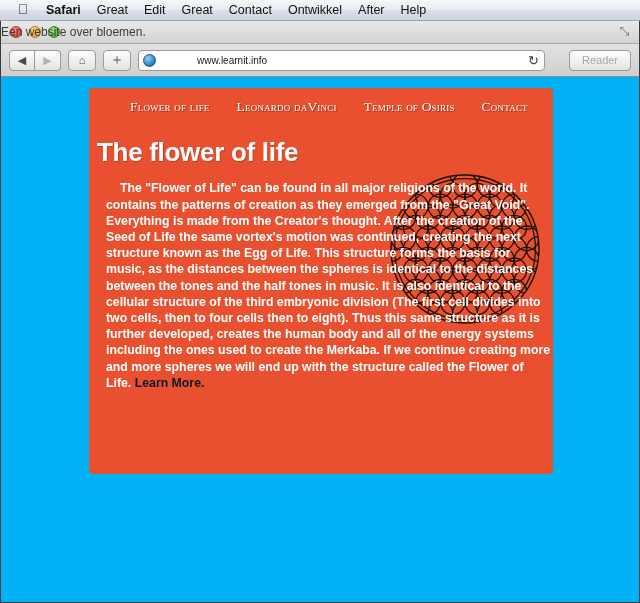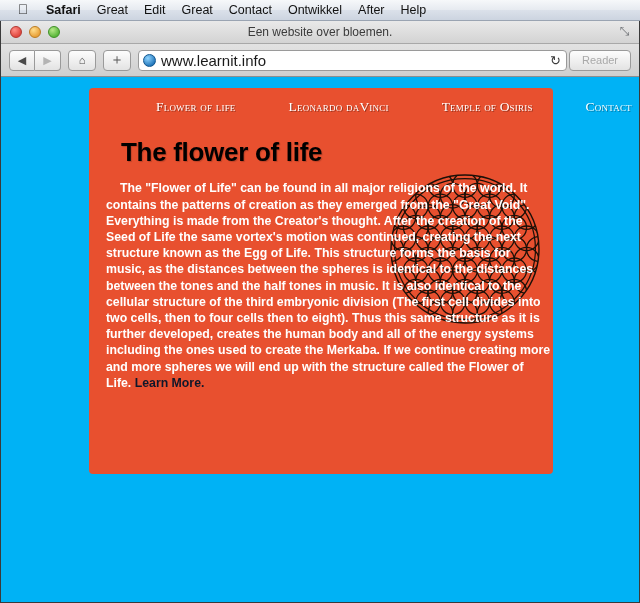--- a/index.html
+++ b/index.html
@@ -77,21 +77,21 @@
     border-radius: 50%;
     box-sizing: border-box;
   }
   .light.red    { background: radial-gradient(circle at 35% 30%, #ff8e86, #e0483f 70%); border: 1px solid #b3362f; }
   .light.yellow { background: radial-gradient(circle at 35% 30%, #ffdd8c, #e9a23b 70%); border: 1px solid #bb7c23; }
   .light.green  { background: radial-gradient(circle at 35% 30%, #b5e887, #5cb83c 70%); border: 1px solid #3e8f26; }
 
   #window-title {
     position: absolute;
     left: 0; right: 0;
-    text-align: center;
+    text-align: left;
     font-size: 12px;
     color: #3b3b3b;
     pointer-events: none;
   }
   #fullscreen-icon {
     position: absolute;
     right: 8px;
     top: 4px;
     width: 13px; height: 13px;
     color: #6f7276;
@@ -147,35 +147,36 @@
   #favicon {
     width: 13px; height: 13px;
     border-radius: 50%;
     background: radial-gradient(circle at 35% 30%, #8fd4ff, #1a6fb5 80%);
     border: 1px solid #11568f;
     box-sizing: border-box;
     margin-right: 5px;
     flex: none;
   }
   #url-text {
-    font-size: 15px;
+    font-size: 10px;
     color: #1a1a1a;
     white-space: nowrap;
     overflow: hidden;
+    margin-left: 36px;
   }
   #reload-icon {
     position: absolute;
     right: 5px;
     font-size: 13px;
     color: #3b3b3b;
     line-height: 1;
   }
   #reader-btn {
     width: 62px;
-    margin-left: 2px;
+    margin-left: 24px;
     color: #a9a9a9;
   }
 
   
   #viewport {
     position: relative;
     height: 526px;
     background: #00b2f5;
     overflow: hidden;
   }
@@ -202,31 +203,30 @@
   .nav-link {
     font-family: "Liberation Serif", serif;
     font-variant: small-caps;
     font-size: 13.5px;
     color: #ffffff;
     text-decoration: none;
     white-space: nowrap;
     margin-right: 27px;
     text-shadow: 1px 1px 0 rgba(0,0,0,0.35);
     letter-spacing: 0.2px;
-    margin-left: 26px;
   }
   .nav-link:last-child { margin-right: 0; }
 
   #page-heading {
     position: absolute;
-    left: 32px;
+    left: 8px;
     top: 32px;
     font-size: 26px;
     font-weight: bold;
-    color: #000000;
+    color: #ffffff;
     letter-spacing: -0.3px;
     text-shadow: 1px 1px 1px rgba(0,0,0,0.18);
   }
 
   #body-text {
     position: absolute;
     left: 17px;
     top: 80px;
     width: 446px;
     font-size: 12.3px;

